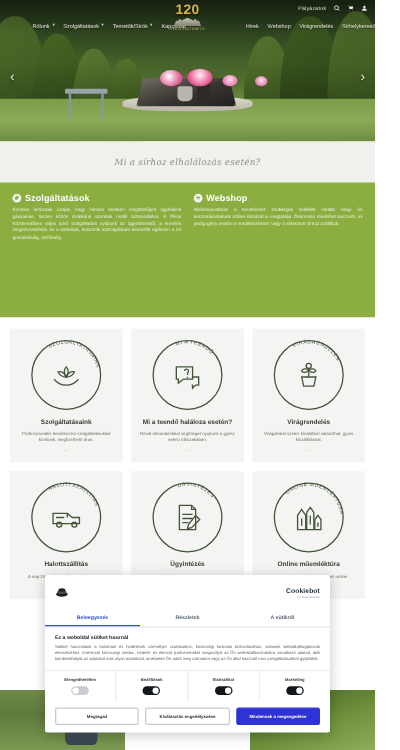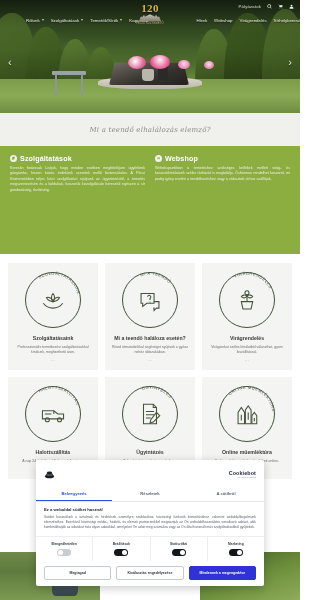--- a/index.html
+++ b/index.html
@@ -79,21 +79,21 @@
   .nav-left { display:flex; align-items:center; gap:7px; padding-left:26px; flex:1; }
   .nav-right { display:flex; align-items:center; gap:7px; padding-right:18px; flex:1; justify-content:flex-start; margin-left:48px; }
   .nav-item { color:#e8e8e2; font-size:4.4px; white-space:nowrap; display:flex; align-items:center; gap:2px; text-shadow:0 1px 1px rgba(0,0,0,.6); }
   .caret { width:0; height:0; border-left:1.6px solid transparent; border-right:1.6px solid transparent; border-top:2px solid #cfcfc6; }
 
   
   .logo {
     position:absolute; left:50%; top:1px; transform:translateX(-50%);
     width:44px; height:26px; display:flex; flex-direction:column; align-items:center; justify-content:center;
   }
-  .logo-num { font-family:Liberation Serif, serif; font-size:11px; font-weight:700; color:#d9b44a; line-height:10px; letter-spacing:.3px; text-shadow:0 1px 2px rgba(0,0,0,.7); }
+  .logo-num { font-family:Liberation Sans, sans-serif; font-size:11px; font-weight:700; color:#d9b44a; line-height:10px; letter-spacing:.3px; text-shadow:0 1px 2px rgba(0,0,0,.7); }
   .logo-sub { font-size:2.6px; color:#cbb680; letter-spacing:.2px; margin-top:1px; }
   .logo-bldg { width:22px; height:7px; background:linear-gradient(180deg,#d9d5cb,#8d887c); margin-top:1px; clip-path: polygon(0 100%,8% 38%,18% 38%,18% 20%,26% 20%,26% 38%,50% 4%,74% 38%,74% 20%,82% 20%,82% 38%,92% 38%,100% 100%); opacity:.9; }
 
   .arrow { position:absolute; top:56px; color:#ffffff; font-size:11px; opacity:.85; cursor:pointer; text-shadow:0 1px 2px rgba(0,0,0,.5); }
   .arrow.left { left:8px; } .arrow.right { right:8px; }
 
   
   .quote-strip { height:33px; background:#f0f0ec; display:flex; align-items:center; justify-content:center; }
   .quote-text { font-family:"DejaVu Serif", serif; font-style:italic; font-size:7px; color:#8d8d85; letter-spacing:.2px; }
 
@@ -235,21 +235,21 @@
       <span class="logo-num">120</span>
       <div class="logo-bldg"></div>
       <span class="logo-sub">PÉCSI KÖZTEMETŐ</span>
     </div>
 
     <div class="arrow left">‹</div>
     <div class="arrow right">›</div>
   </div>
 
   <div class="quote-strip">
-    <div class="quote-text">Mi a teendő elhalálozás elemző?</div>
+    <div class="quote-text">Mi a sírhoz elhalálozás esetén?</div>
   </div>
 
   <div class="green">
     <div class="gcol">
       <div class="gblock">
         <div class="gh">
           <span class="gh-ico">
             <svg viewBox="0 0 16 16">
                 <path d="M13 2C7 2 3 5 3 10c0 2 1 4 1 4s1-5 5-7c-3 3-4 7-4 7s6 0 8-5c1-3 0-7 0-7z"></path>
               </svg>

